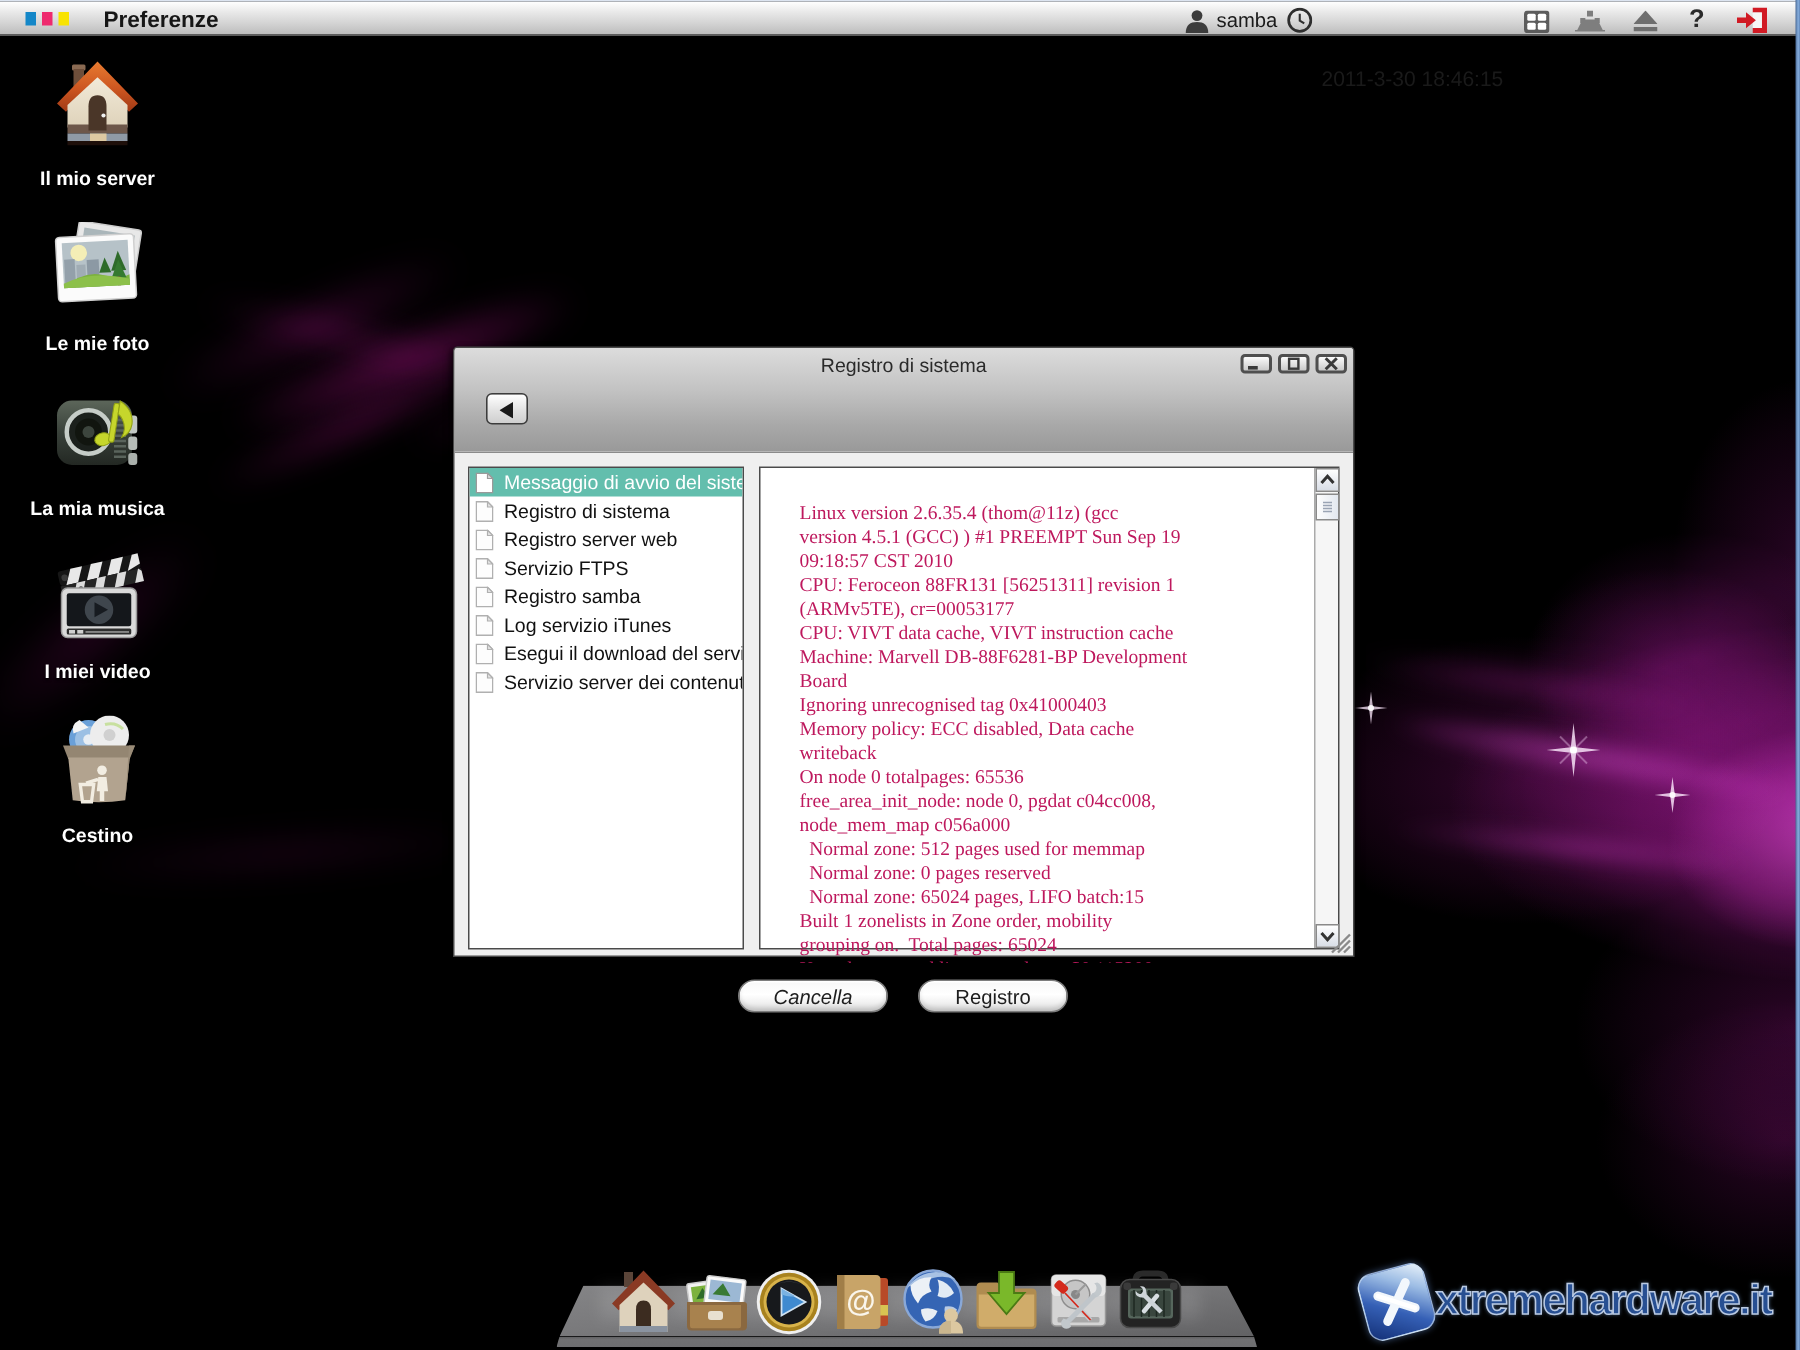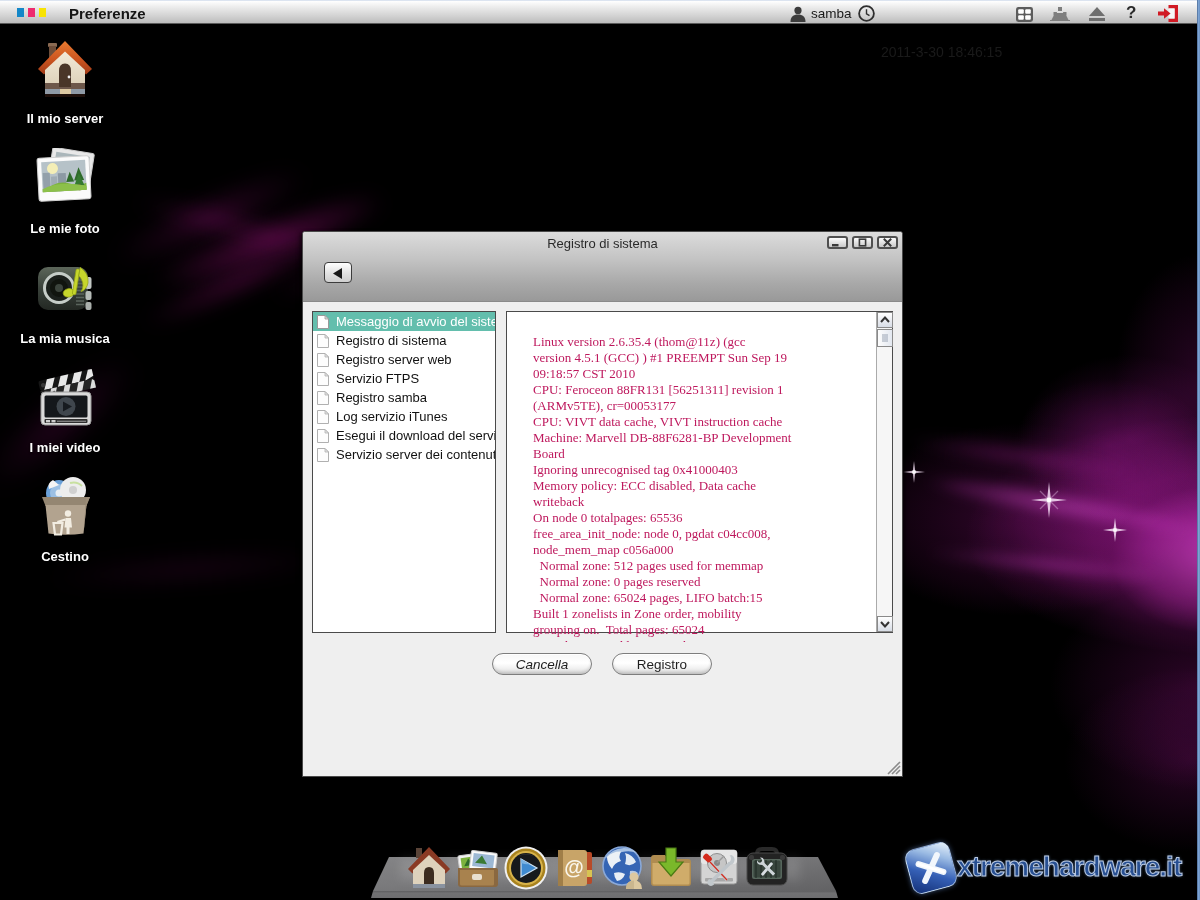--- a/index.html
+++ b/index.html
@@ -18,21 +18,21 @@
     border-top:1px solid #dce4f0;border-bottom:1px solid #5a5a5a;}
   .sq{position:absolute;top:7px;width:7px;height:9px;}
   #topbar .ttl{position:absolute;left:69px;top:4px;font-size:15px;font-weight:bold;color:#161616;}
   .tb-txt{position:absolute;top:5px;font-size:13.5px;color:#1a1a1a;}
 
   
   .dlabel{position:absolute;width:160px;left:-15px;text-align:center;color:#fff;
     font-size:13px;font-weight:bold;text-shadow:0 1px 2px #000;}
 
   
-  #win{position:absolute;left:302px;top:231px;width:601px;height:546px;
+  #win{position:absolute;left:302px;top:231px;width:601px;height:407px;
     background:#efefef;border:1px solid #4a4a4a;border-radius:3px 3px 0 0;
     box-shadow:-2px 2px 4px rgba(0,0,0,0.55),2px 2px 4px rgba(0,0,0,0.5);}
   #win .tbar{position:absolute;left:0;top:0;width:599px;height:70px;
     background:linear-gradient(#dcdcdc 0%,#c3c3c3 40%,#a8a8a8 75%,#999999 100%);
     border-radius:2px 2px 0 0;border-bottom:1px solid #8a8a8a;}
   #win .wtitle{position:absolute;left:0;top:4px;width:100%;text-align:center;
     font-size:13px;color:#2a2a2a;}
   .wbtn{position:absolute;top:4px;width:21px;height:13px;border:2px solid #4f4f4f;border-radius:3px;
     background:linear-gradient(#fbfbfb,#c9c9c9);display:flex;align-items:center;justify-content:center;}
   .wbtn svg{display:block;}

